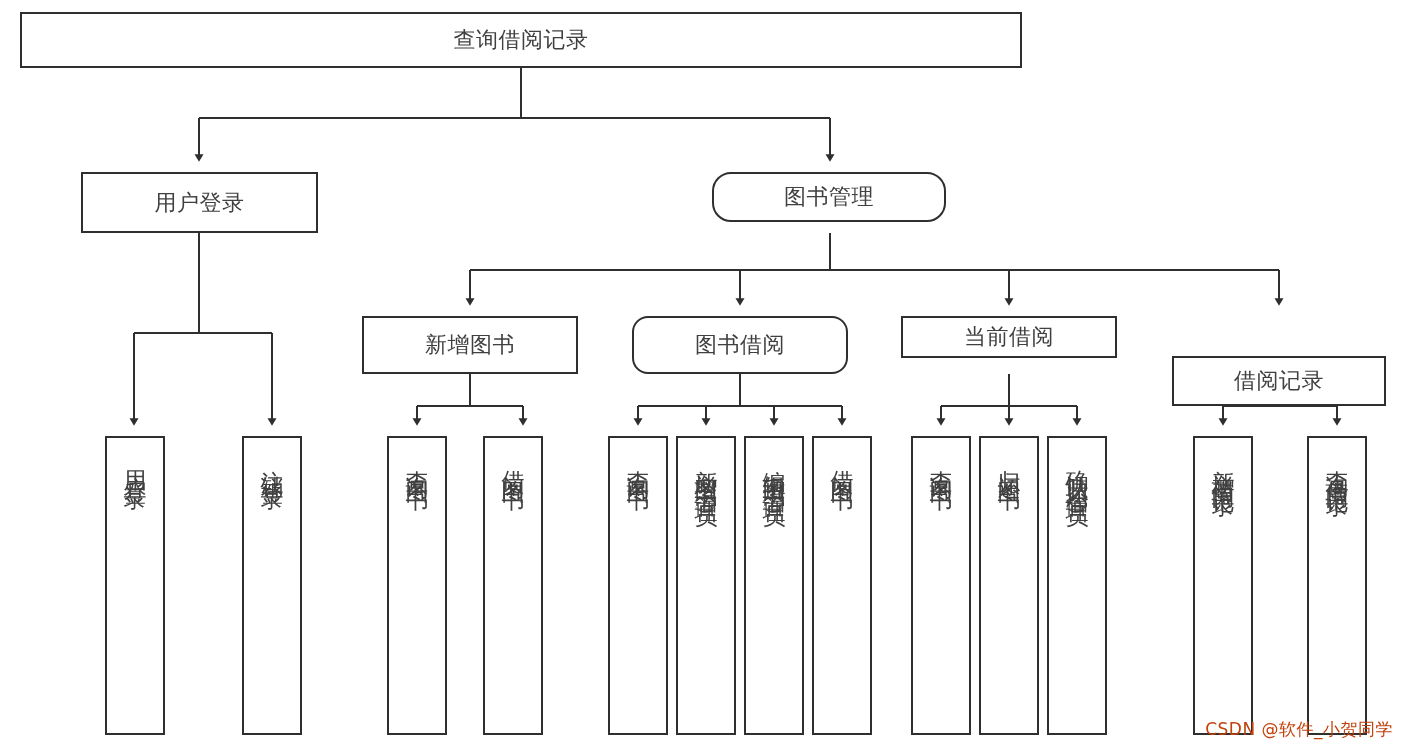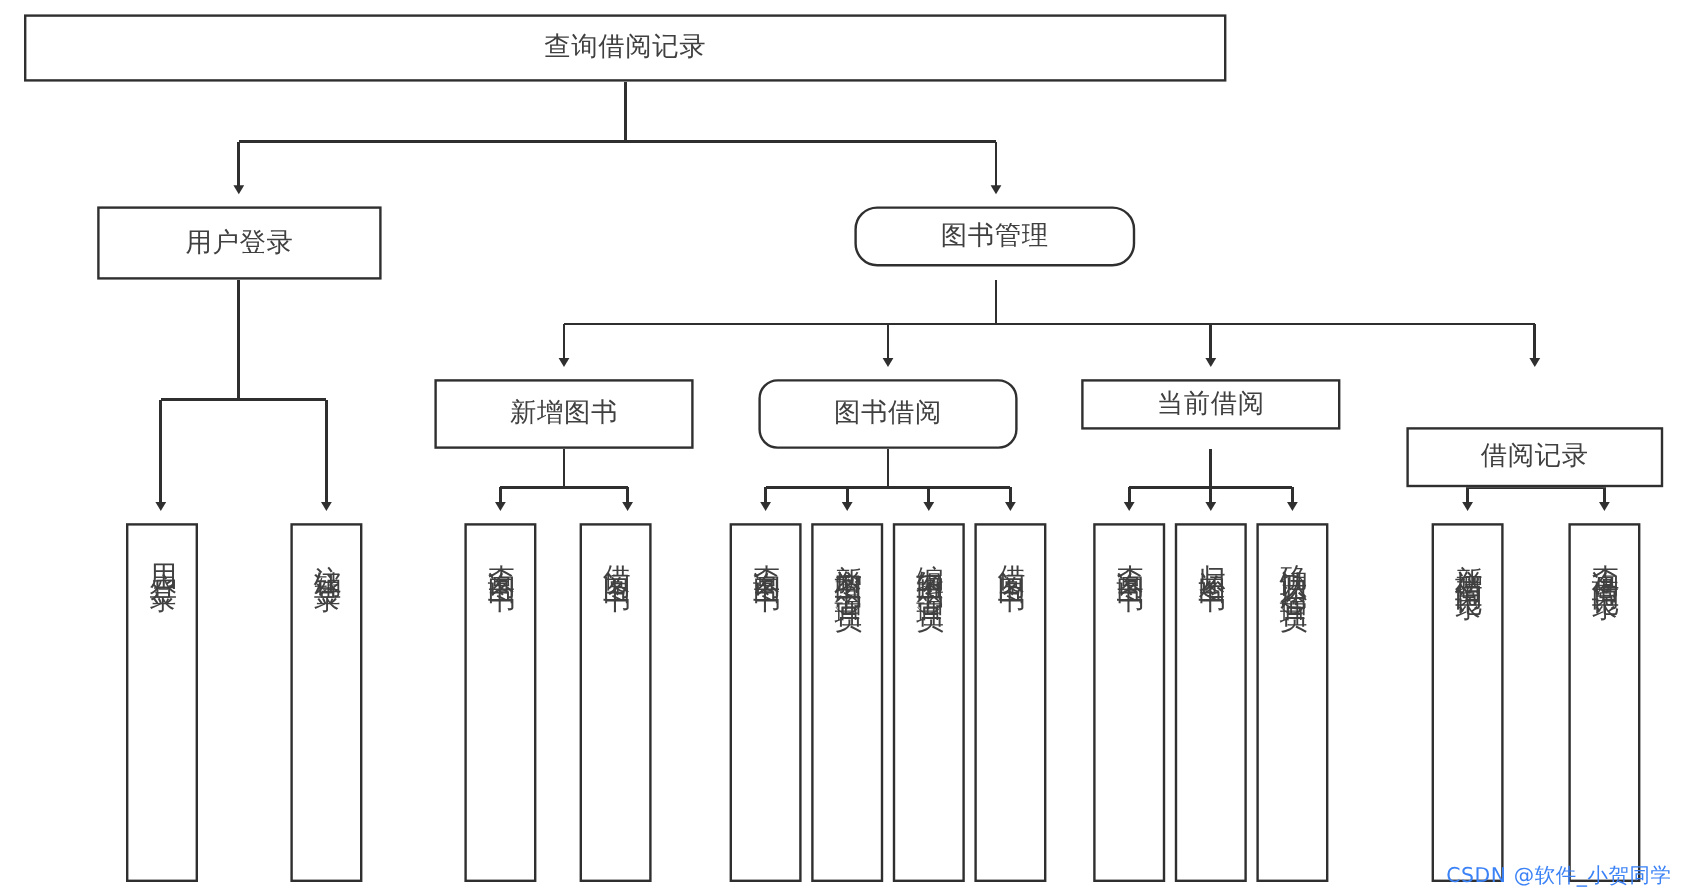--- a/index.html
+++ b/index.html
@@ -67,21 +67,21 @@
     white-space: nowrap;
   }
   .node.leaf.tall .node-label {
     letter-spacing: 5px;
   }
   #watermark {
     position: absolute;
     right: 12px;
     bottom: 6px;
     font-size: 17px;
-    color: #3b82f6;
+    color: #c2410c;
     letter-spacing: 0.5px;
     z-index: 5;
     font-family: "DejaVu Sans", "Liberation Sans", sans-serif;
     white-space: nowrap;
   }
 </style>
 </head>
 <body>
 
 <div id="diagram-root">

